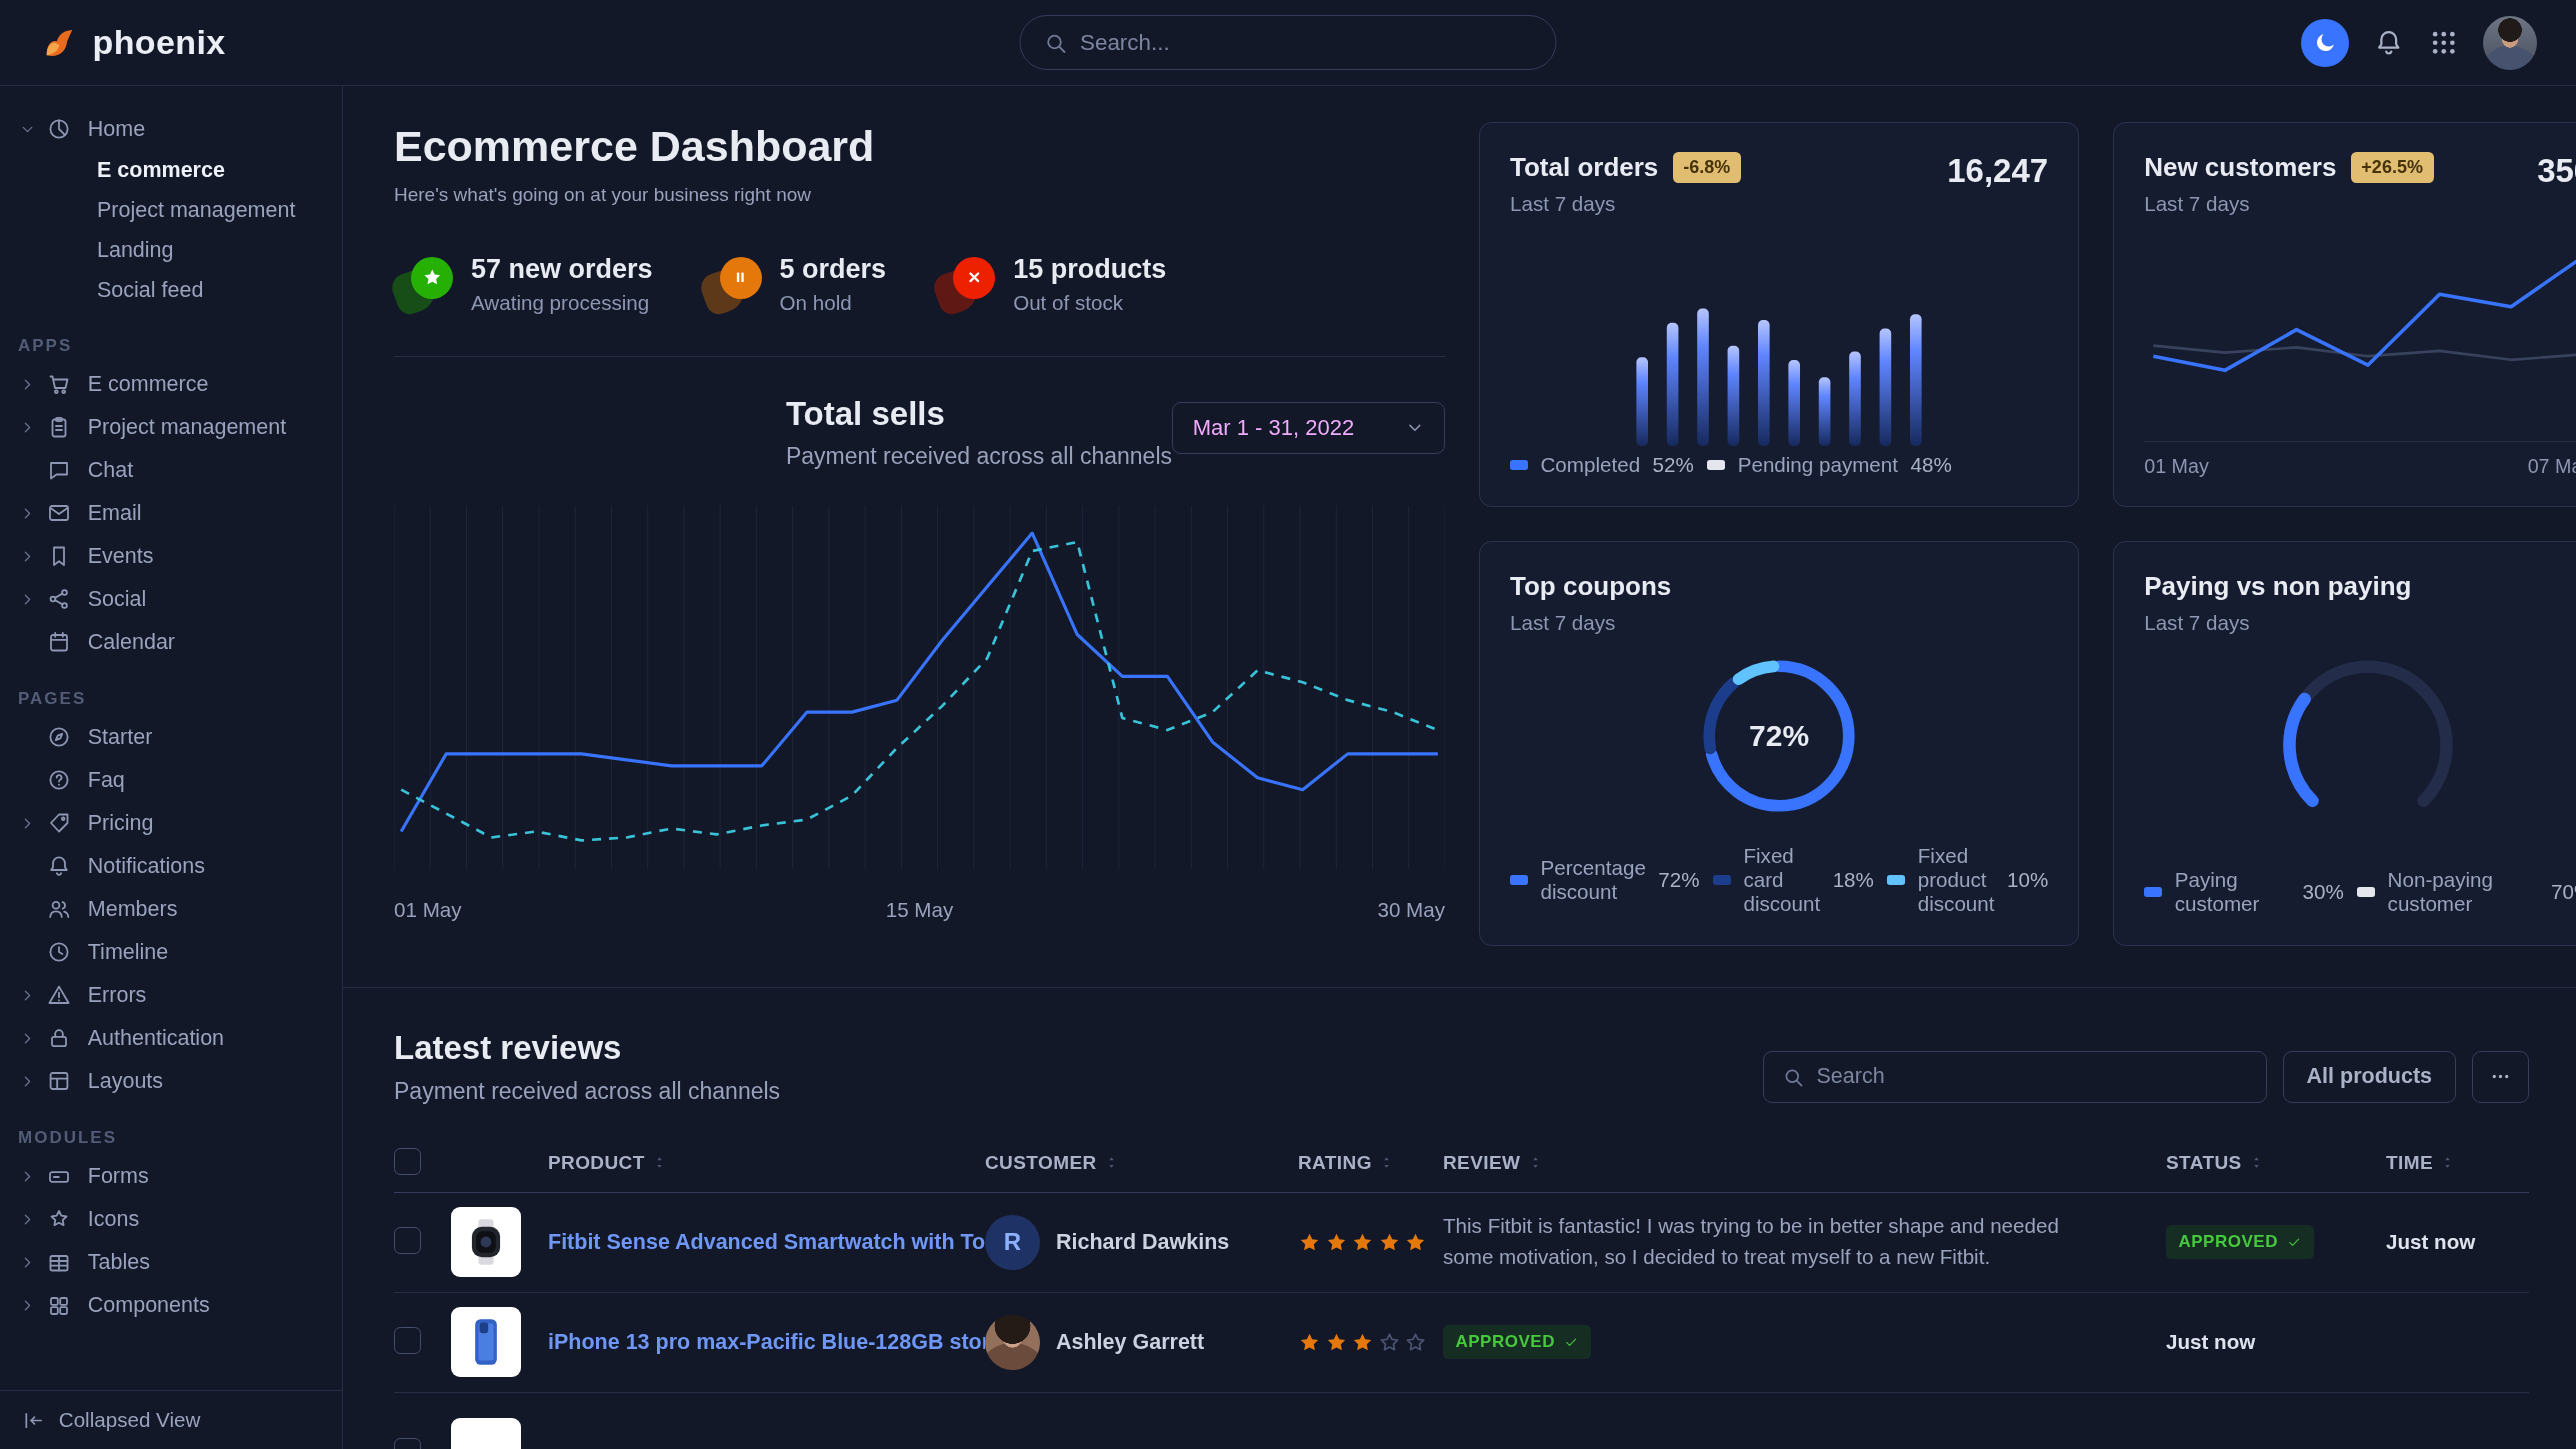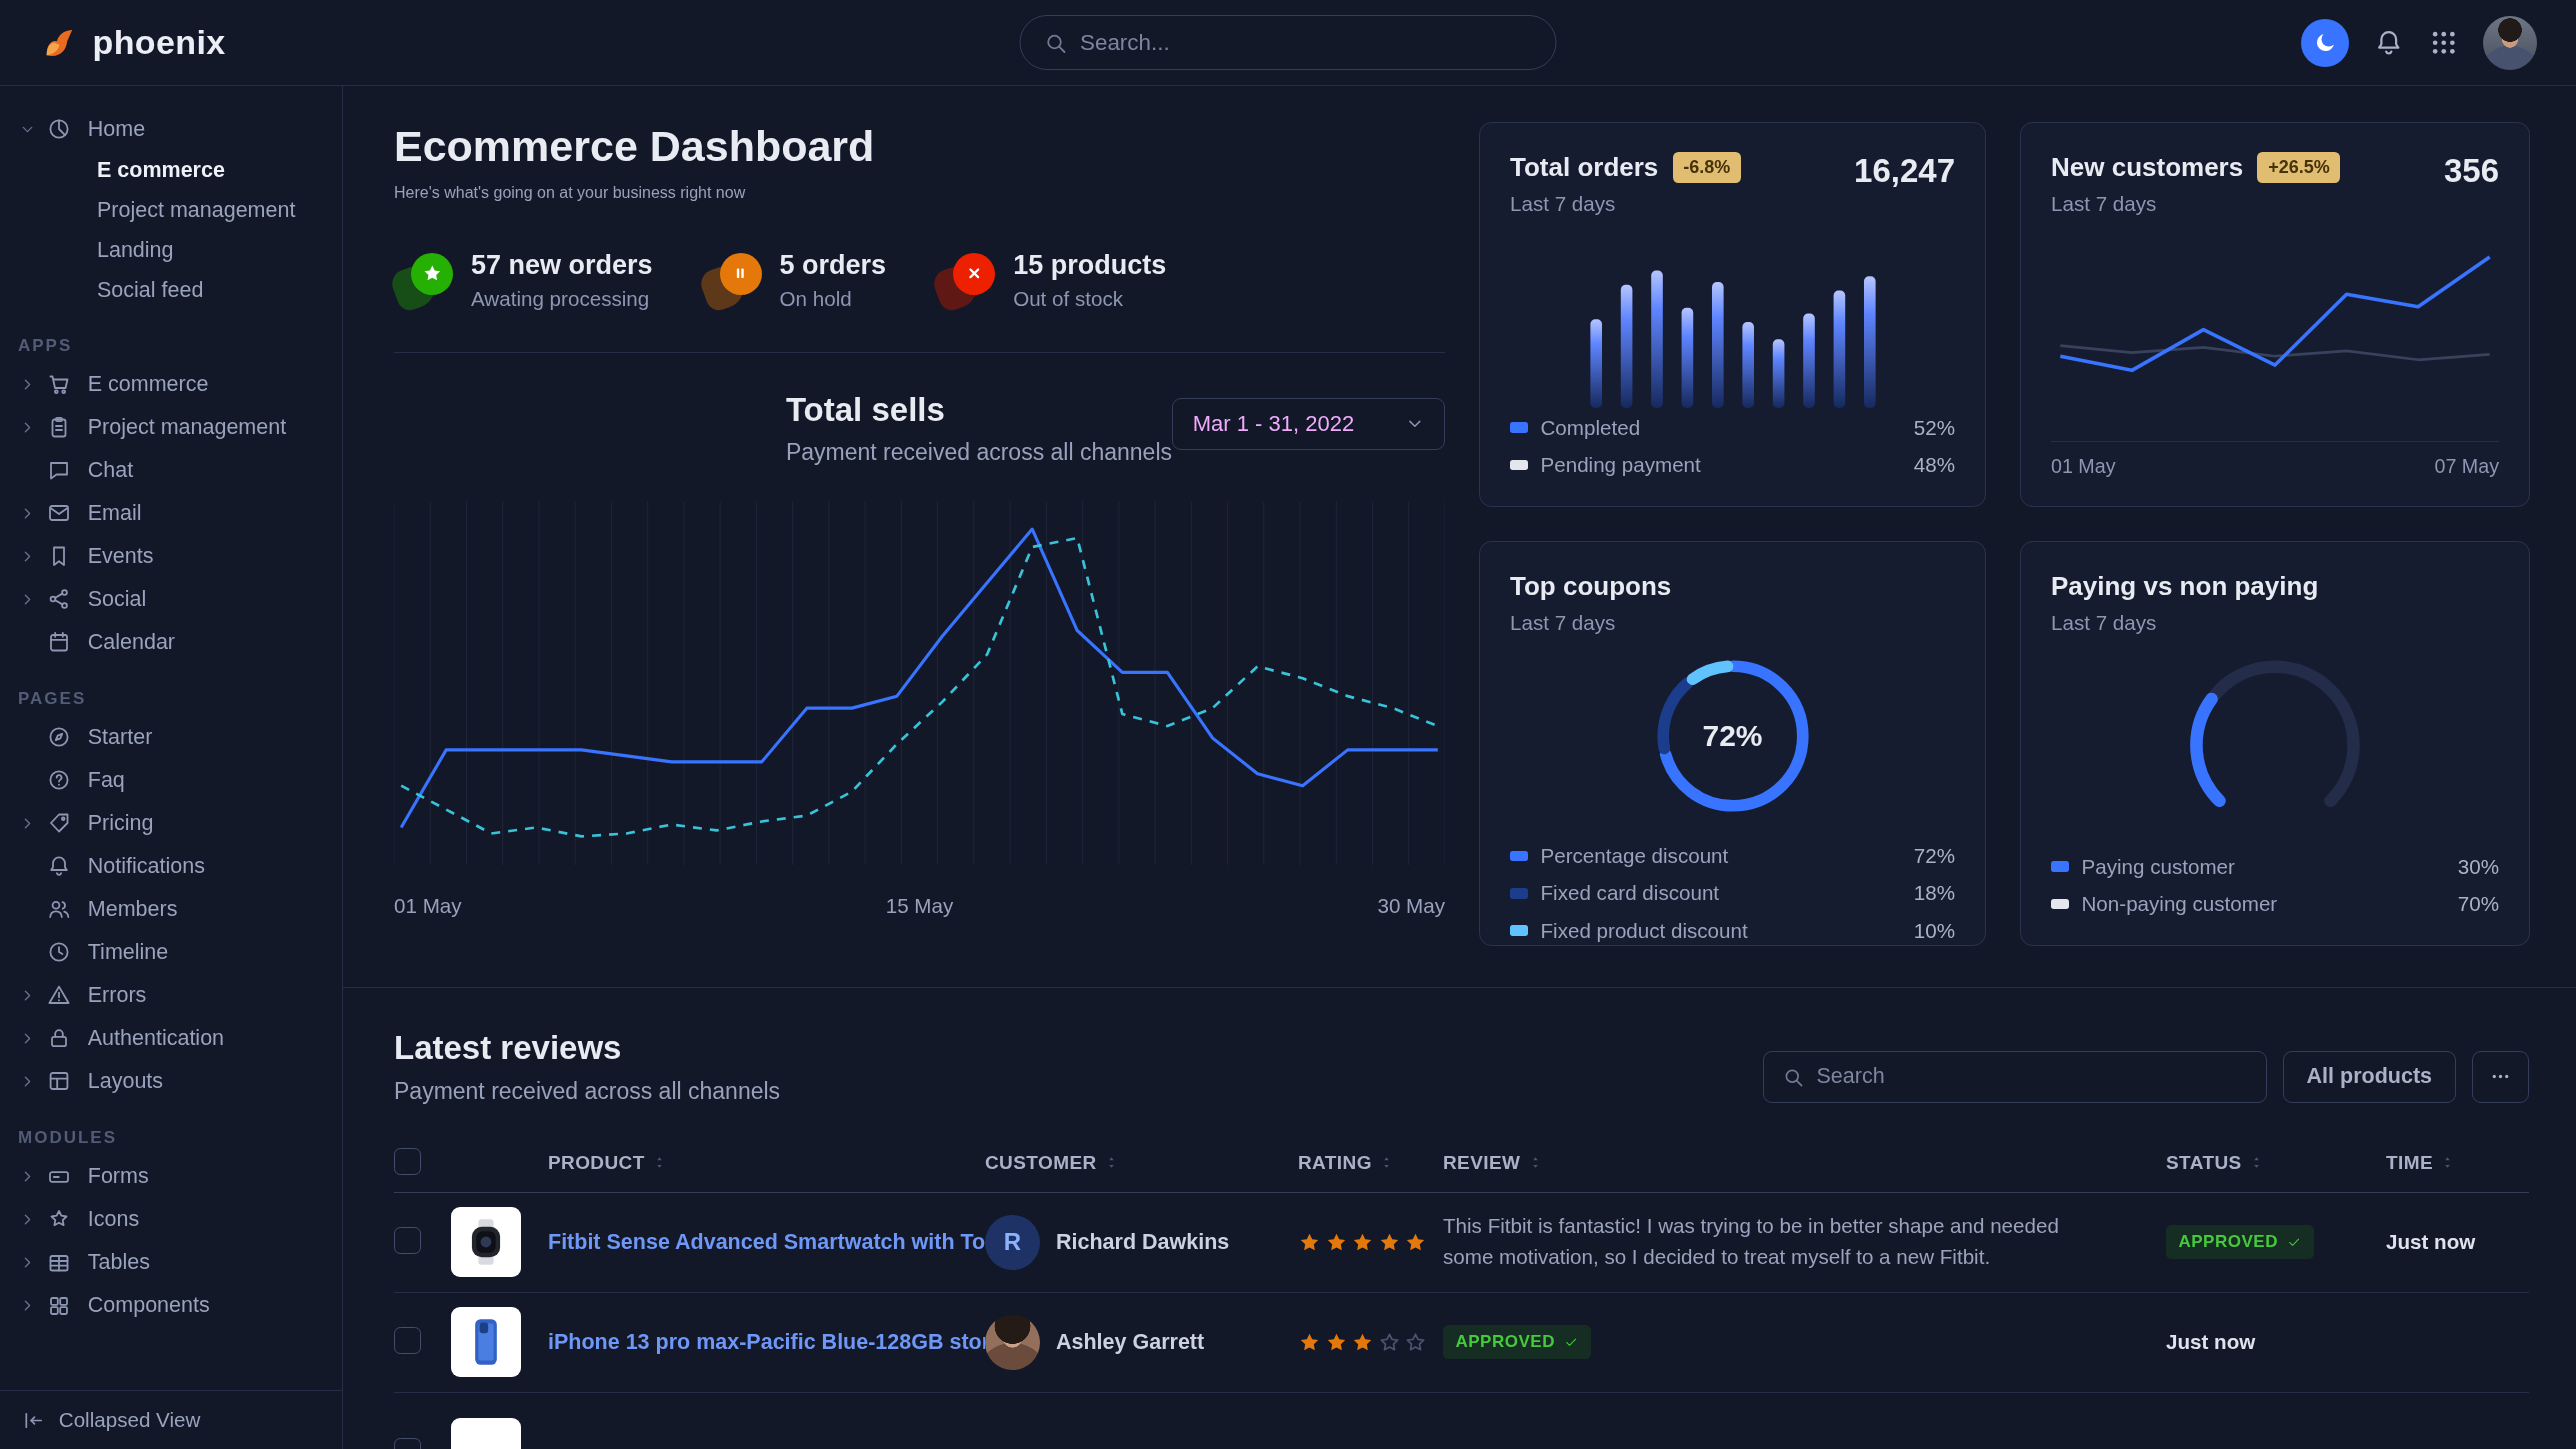--- a/index.html
+++ b/index.html
@@ -47,21 +47,21 @@
 .side-child{height:40px;display:flex;align-items:center;padding-left:97px;font-size:21.5px;color:#9aa3bd;cursor:pointer}
 .side-child.active{color:#eef1f8;font-weight:700}
 .side-heading{margin:25px 0 7.2px;padding:0 18px;font-size:17px;font-weight:700;letter-spacing:2px;color:#525c77}
 .side-footer{position:absolute;left:0;right:0;bottom:0;height:59px;border-top:0.9px solid var(--line);display:flex;align-items:center;gap:14.3px;padding:0 21.5px;font-size:20.6px;color:#9aa3bd;cursor:pointer;background:var(--bg)}
 .side-footer svg{width:23px;height:23px;color:#8d96b2}
 
 
 .main{flex:1;padding:36px 47px 0 51px;overflow:hidden}
 .dash-grid{display:grid;grid-template-columns:1fr 1051px;gap:34px}
 .page-title{font-size:43px;font-weight:700;color:var(--hi)}
-.page-sub{font-size:16px;margin-top:12.5px;color:#99a2bc}
+.page-sub{font-size:19px;margin-top:12.5px;color:#99a2bc}
 .stats-row{display:flex;gap:50px;margin-top:48px;align-items:center}
 .stat{display:flex;align-items:center;gap:18px}
 .stat-icon{position:relative;width:59px;height:55px;flex-shrink:0}
 .stat-blob{position:absolute;left:0;bottom:0;width:41px;height:41px;border-radius:42% 58% 62% 38%;opacity:.45;transform:rotate(-20deg);filter:brightness(.8)}
 .stat-disc{position:absolute;right:0;top:0;width:42px;height:42px;border-radius:50%;display:flex;align-items:center;justify-content:center;color:#fff}
 .stat-disc svg{width:20.6px;height:20.6px}
 .stat-value{font-size:27px;font-weight:700;color:var(--hi)}
 .stat-cap{font-size:20.6px;color:#8d96b2;margin-top:6.3px}
 .left-divider{border:0;border-top:0.9px solid var(--line);margin:41px 0 0}
 .sells-head{display:flex;justify-content:flex-end;align-items:flex-start;margin-top:38px}
@@ -75,21 +75,21 @@
 
 .cards-grid{display:grid;grid-template-columns:1fr 1fr;grid-template-rows:385px 405px;gap:34px}
 .card{background:var(--card);border:0.9px solid #2b3350;border-radius:12.5px;padding:29px 30px;display:flex;flex-direction:column}
 .card-top{display:flex;justify-content:space-between;align-items:flex-start}
 .card-title-row{display:flex;gap:14.3px}
 .card-title{font-size:26px;font-weight:700;color:var(--hi)}
 .badge{font-size:18px;font-weight:700;padding:4.5px 10.7px;border-radius:5.4px;background:#e0bd71;color:#46330a}
 .card-period{font-size:20.6px;color:#8d96b2;margin-top:9px}
 .card-value{font-size:33px;font-weight:700;color:var(--hi)}
 .bar-chart{width:304px;margin:23px auto 7.2px;flex:1;display:flex;align-items:flex-end}
-.legend{margin-top:auto;display:flex;flex-direction:column;gap:13.4px}
+.legend{margin-top:auto;display:flex;flex-direction:row;gap:13.4px}
 .legend-row{display:flex;align-items:center;gap:12.5px;font-size:20.6px}
 .swatch{width:18px;height:10.7px;border-radius:2.7px;flex-shrink:0}
 .legend-label{color:#9aa3bd}
 .legend-value{margin-left:auto;color:#aab2c8}
 .nc-chart{flex:1;margin-top:25px}
 .nc-foot{display:flex;justify-content:space-between;font-size:19.7px;color:#8d96b2;border-top:0.9px solid var(--line);padding-top:12.5px;margin-top:5.4px}
 .donut-wrap{position:relative;width:170px;height:170px;margin:16px auto 23px}
 .donut-center{position:absolute;inset:0;display:flex;align-items:center;justify-content:center;font-size:30px;font-weight:700;color:var(--hi)}
 .gauge-wrap{width:206px;margin:14.3px auto 1.8px}
 

